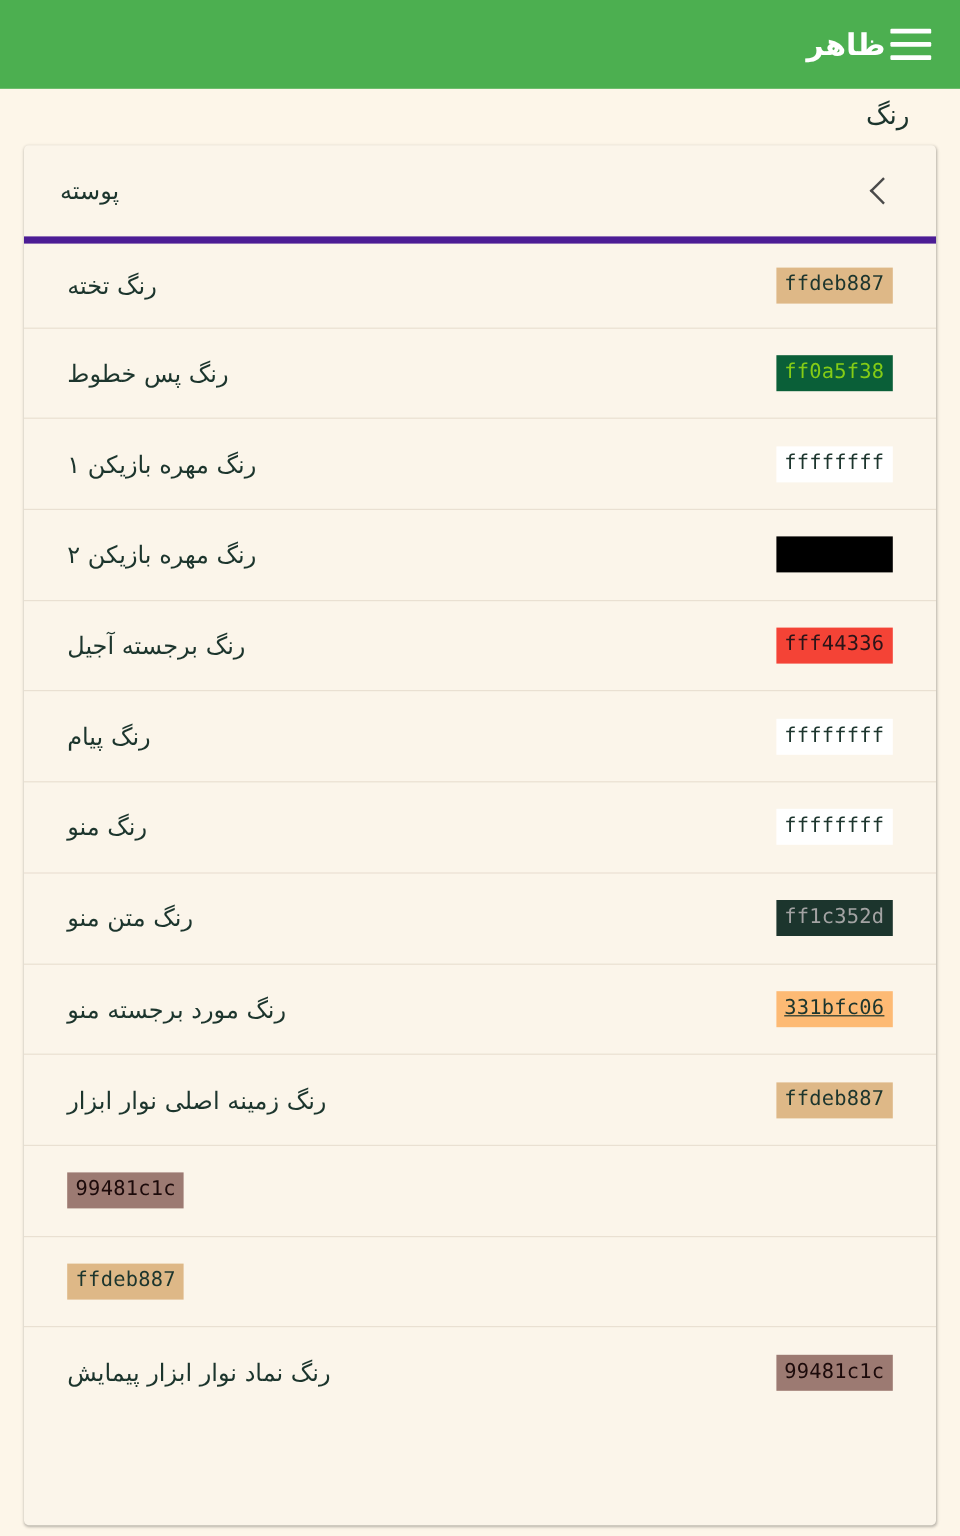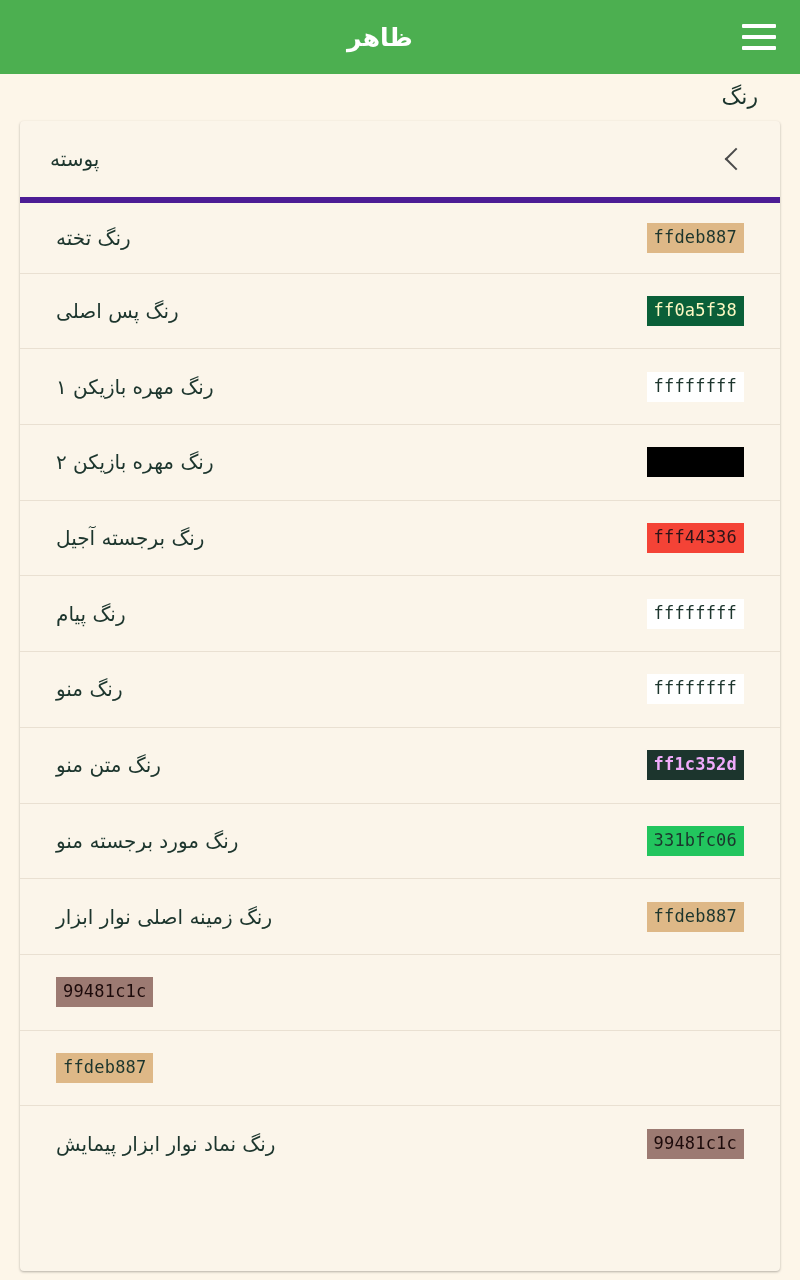--- a/index.html
+++ b/index.html
@@ -24,21 +24,21 @@
     flex-direction: row-reverse;
     padding: 0 24px 0 22px;
     box-sizing: border-box;
   }
   .appbar-title {
     color: #ffffff;
     font-size: 25px;
     font-weight: bold;
     letter-spacing: 0.5px;
     flex: 1;
-    text-align: center;
+    text-align: right;
     padding-right: 4px;
   }
   .hamburger {
     width: 34px;
     height: 26px;
     display: flex;
     flex-direction: column;
     justify-content: space-between;
     cursor: pointer;
   }
@@ -144,22 +144,22 @@
   <div class="theme-row">
     <div class="theme-label">پوسته</div>
     <div class="chev"></div>
   </div>
   <div class="rows" id="rows">
       <div class="color-row">
         <div class="row-label">رنگ تخته</div>
         <div class="swatch" style="background: rgb(222, 184, 135); color: rgb(28, 53, 45);">ffdeb887</div>
       </div>
       <div class="color-row">
-        <div class="row-label">رنگ پس اصلی</div>
-        <div class="swatch" style="background: rgb(10, 95, 56); color: #fef9c3;">ff0a5f38</div>
+        <div class="row-label">رنگ پس خطوط</div>
+        <div class="swatch" style="background: rgb(10, 95, 56); color: #84cc16;">ff0a5f38</div>
       </div>
       <div class="color-row">
         <div class="row-label">رنگ مهره بازیکن ۱</div>
         <div class="swatch" style="background: rgb(255, 255, 255); color: rgb(28, 53, 45);">ffffffff</div>
       </div>
       <div class="color-row">
         <div class="row-label">رنگ مهره بازیکن ۲</div>
         <div class="swatch blank" style="background: rgb(0, 0, 0); color: transparent;">ff000000</div>
       </div>
       <div class="color-row">
@@ -169,25 +169,25 @@
       <div class="color-row">
         <div class="row-label">رنگ پیام</div>
         <div class="swatch" style="background: rgb(255, 255, 255); color: rgb(28, 53, 45);">ffffffff</div>
       </div>
       <div class="color-row">
         <div class="row-label">رنگ منو</div>
         <div class="swatch" style="background: rgb(255, 255, 255); color: rgb(28, 53, 45);">ffffffff</div>
       </div>
       <div class="color-row">
         <div class="row-label">رنگ متن منو</div>
-        <div class="swatch" style="background: rgb(28, 53, 45); color: #f0abfc; font-weight: bold;">ff1c352d</div>
+        <div class="swatch" style="background: rgb(28, 53, 45); color: #a3a3a3;">ff1c352d</div>
       </div>
       <div class="color-row">
         <div class="row-label">رنگ مورد برجسته منو</div>
-        <div class="swatch" style="background: #22c55e; color: rgb(28, 53, 45);">331bfc06</div>
+        <div class="swatch" style="background: #fdba74; color: rgb(28, 53, 45); text-decoration: underline;">331bfc06</div>
       </div>
       <div class="color-row">
         <div class="row-label">رنگ زمینه اصلی نوار ابزار</div>
         <div class="swatch" style="background: rgb(222, 184, 135); color: rgb(28, 53, 45);">ffdeb887</div>
       </div>
       <div class="color-row">
         <div class="swatch" style="background: rgb(156, 122, 114); color: rgb(28, 10, 10);">99481c1c</div>
       </div>
       <div class="color-row">
         <div class="swatch" style="background: rgb(222, 184, 135); color: rgb(28, 53, 45);">ffdeb887</div>

